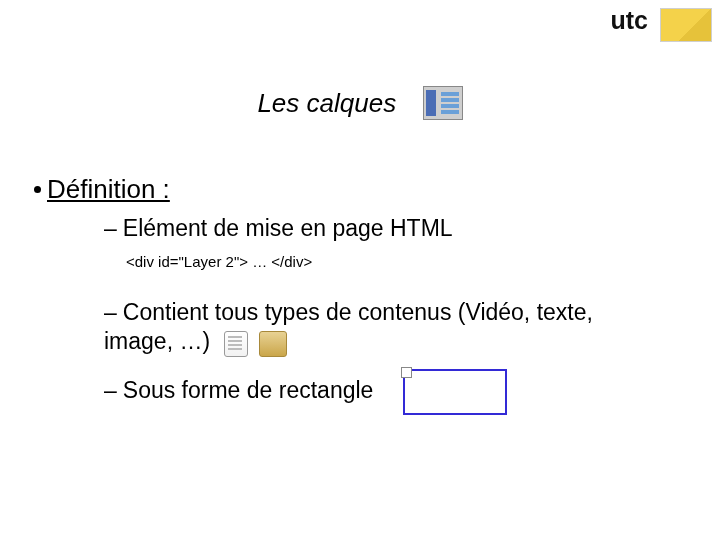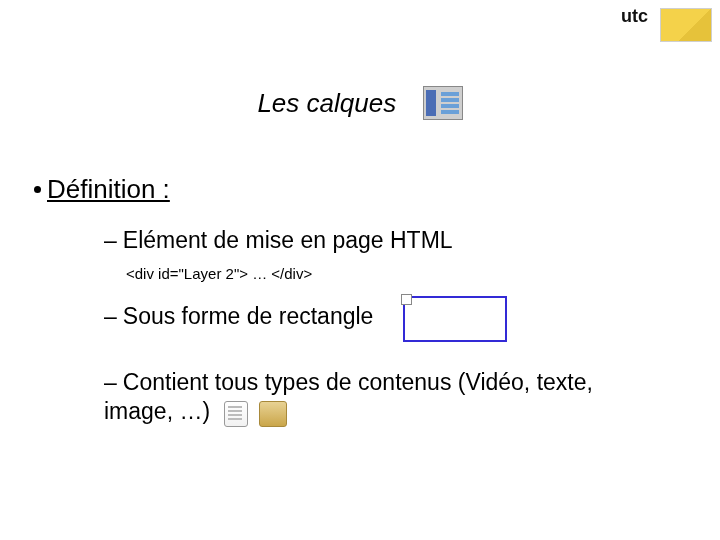--- a/index.html
+++ b/index.html
@@ -36,21 +36,21 @@
   .logo-label {
     font-size: 8px;
     color: #555;
     line-height: 1.1;
   }
   .logo-utc {
     position: absolute;
     right: 72px;
     top: 6px;
     font-weight: bold;
-    font-size: 18px;
+    font-size: 25px;
     color: #111;
   }
 
   
   .slide-title-row {
     position: absolute;
     top: 86px;
     left: 0;
     width: 720px;
     text-align: center;
@@ -117,21 +117,21 @@
   
   .body-zone {
     position: absolute;
     left: 104px;
     top: 214px;
     width: 560px;
   }
   .item {
     font-size: 23px;
     line-height: 1.25;
-    margin: 12px 0 10px 0;
+    margin: 0 0 10px 0;
   }
   .item .dash {
     margin-right: 6px;
   }
   .codeline {
     font-size: 15px;
     margin: 2px 0 10px 22px;
   }
 
   .item2-row {
@@ -240,32 +240,32 @@
 <div class="bullet-l1">
   <span class="bullet-dot"></span><span class="text">Définition :</span>
 </div>
 
 <div class="body-zone">
 
   <div class="item">
     <span class="dash">–</span><span>Elément de mise en page HTML</span>
   </div>
   <div class="codeline">&lt;div id="Layer 2"&gt; … &lt;/div&gt;</div>
+
+  <div class="item gap-top">
+    <span class="dash">–</span><span>Contient tous types de contenus (Vidéo, texte, image, …)</span>
+    <span class="item3-icons">
+      <span class="mini-icon page"></span>
+      <span class="mini-icon comp"></span>
+    </span>
+  </div>
 
   <div class="item item2-row">
     <div>
       <span class="dash">–</span><span>Sous forme de rectangle</span>
     </div>
     <div class="rect-icon">
       <div class="handle"></div>
     </div>
   </div>
 
-  <div class="item gap-top">
-    <span class="dash">–</span><span>Contient tous types de contenus (Vidéo, texte, image, …)</span>
-    <span class="item3-icons">
-      <span class="mini-icon page"></span>
-      <span class="mini-icon comp"></span>
-    </span>
-  </div>
-
 
 </div>
 
 </body></html>

